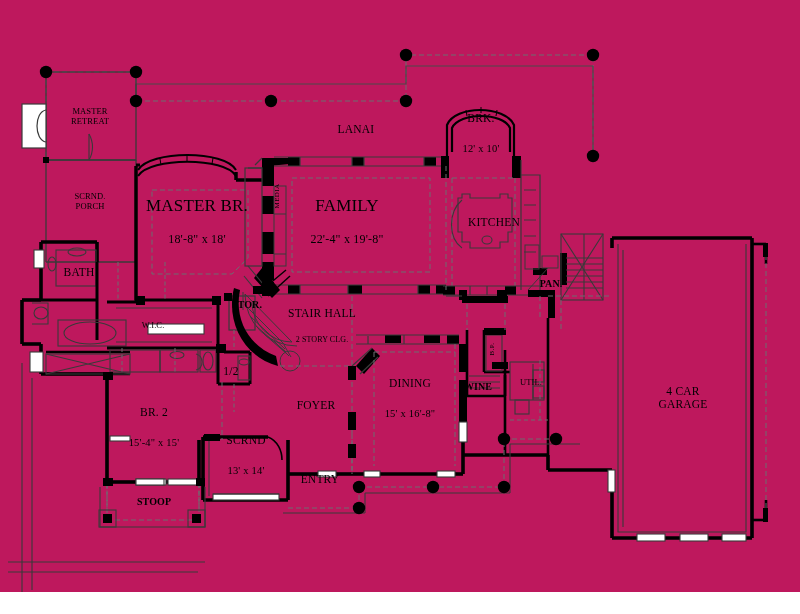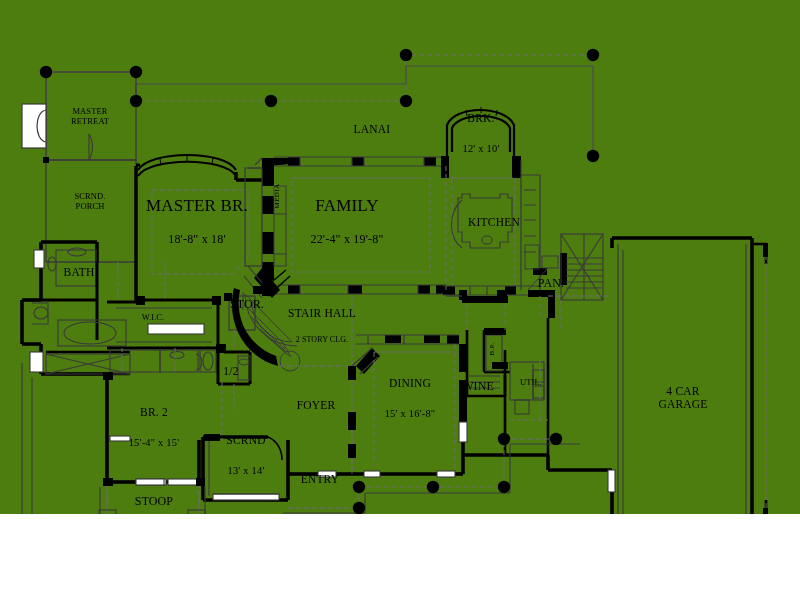--- a/index.html
+++ b/index.html
@@ -3,22 +3,22 @@
 <meta charset="utf-8">
 <style>
   html, body {
     margin: 0;
     padding: 0;
     background: #ffffff;
   }
   #plan-root {
     position: relative;
     width: 800px;
-    height: 514px;
-    background: #4d7c0f;
+    height: 592px;
+    background: #be185d;
     font-family: "Liberation Serif", "DejaVu Serif", serif;
     overflow: hidden;
   }
   #plan-svg {
     position: absolute;
     left: 0;
     top: 0;
     width: 800px;
     height: 614px;
   }
@@ -38,21 +38,21 @@
   .room-label .rdim {
     display: block;
     font-size: 11.5px;
     margin-top: 18px;
   }
   .lbl-big .rname { font-size: 17px; }
   .lbl-big .rdim { font-size: 12px; }
   .lbl-med .rname { font-size: 11.5px; }
   .lbl-med .rdim { font-size: 10.5px; }
   .lbl-small .rname { font-size: 8.5px; letter-spacing: 0.1px; }
-  .lbl-tiny .rname { font-size: 12px; letter-spacing: 0.1px; }
+  .lbl-tiny .rname { font-size: 10px; letter-spacing: 0.1px; font-weight: bold; }
   .lbl-vert {
     transform-origin: center center;
   }
   .lbl-vert .rname {
     font-size: 7px;
     letter-spacing: 0.4px;
   }
   .sub-note {
     display: block;
     font-size: 8px;
@@ -586,21 +586,21 @@
         <span class="rname">SCRND.</span>
         <span class="rname">PORCH</span>
       </div>
       <div class="room-label lbl-big" style="left: 197px; top: 221px; transform: translate(-50%, -50%);">
         <span class="rname">MASTER BR.</span>
         <span class="rdim">18'-8" x 18'</span>
       </div>
       <div class="room-label lbl-med" style="left: 79px; top: 272px; transform: translate(-50%, -50%);">
         <span class="rname">BATH</span>
       </div>
-      <div class="room-label lbl-small" style="left: 153px; top: 318px; transform: translate(-50%, -50%);">
+      <div class="room-label lbl-small" style="left: 153px; top: 326px; transform: translate(-50%, -50%);">
         <span class="rname">W.I.C.</span>
       </div>
       <div class="room-label lbl-med" style="left: 231px; top: 371px; transform: translate(-50%, -50%);">
         <span class="rname">1/2</span>
       </div>
       <div class="room-label lbl-tiny" style="left: 243px; top: 305px; transform: translate(-50%, -50%); padding-left: 8px;">
         <span class="rname">STOR.</span>
       </div>
       <div class="room-label lbl-med" style="left: 154px; top: 427px; transform: translate(-50%, -50%);">
         <span class="rname">BR. 2</span>
@@ -623,21 +623,21 @@
         <span class="rname">STAIR HALL</span>
         <span class="sub-note">2 STORY CLG.</span>
       </div>
       <div class="room-label lbl-med" style="left: 410px; top: 398px; transform: translate(-50%, -50%);">
         <span class="rname">DINING</span>
         <span class="rdim">15' x 16'-8"</span>
       </div>
       <div class="room-label lbl-vert" style="left: 278px; top: 196px; transform: translate(-50%, -50%) rotate(-90deg);">
         <span class="rname">MEDIA</span>
       </div>
-      <div class="room-label lbl-med" style="left: 372px; top: 129px; transform: translate(-50%, -50%);">
+      <div class="room-label lbl-med" style="left: 356px; top: 129px; transform: translate(-50%, -50%);">
         <span class="rname">LANAI</span>
       </div>
       <div class="room-label lbl-big" style="left: 347px; top: 221px; transform: translate(-50%, -50%);">
         <span class="rname">FAMILY</span>
         <span class="rdim">22'-4" x 19'-8"</span>
       </div>
       <div class="room-label lbl-med" style="left: 481px; top: 133px; transform: translate(-50%, -50%);">
         <span class="rname">BRK.</span>
         <span class="rdim">12' x 10'</span>
       </div>

